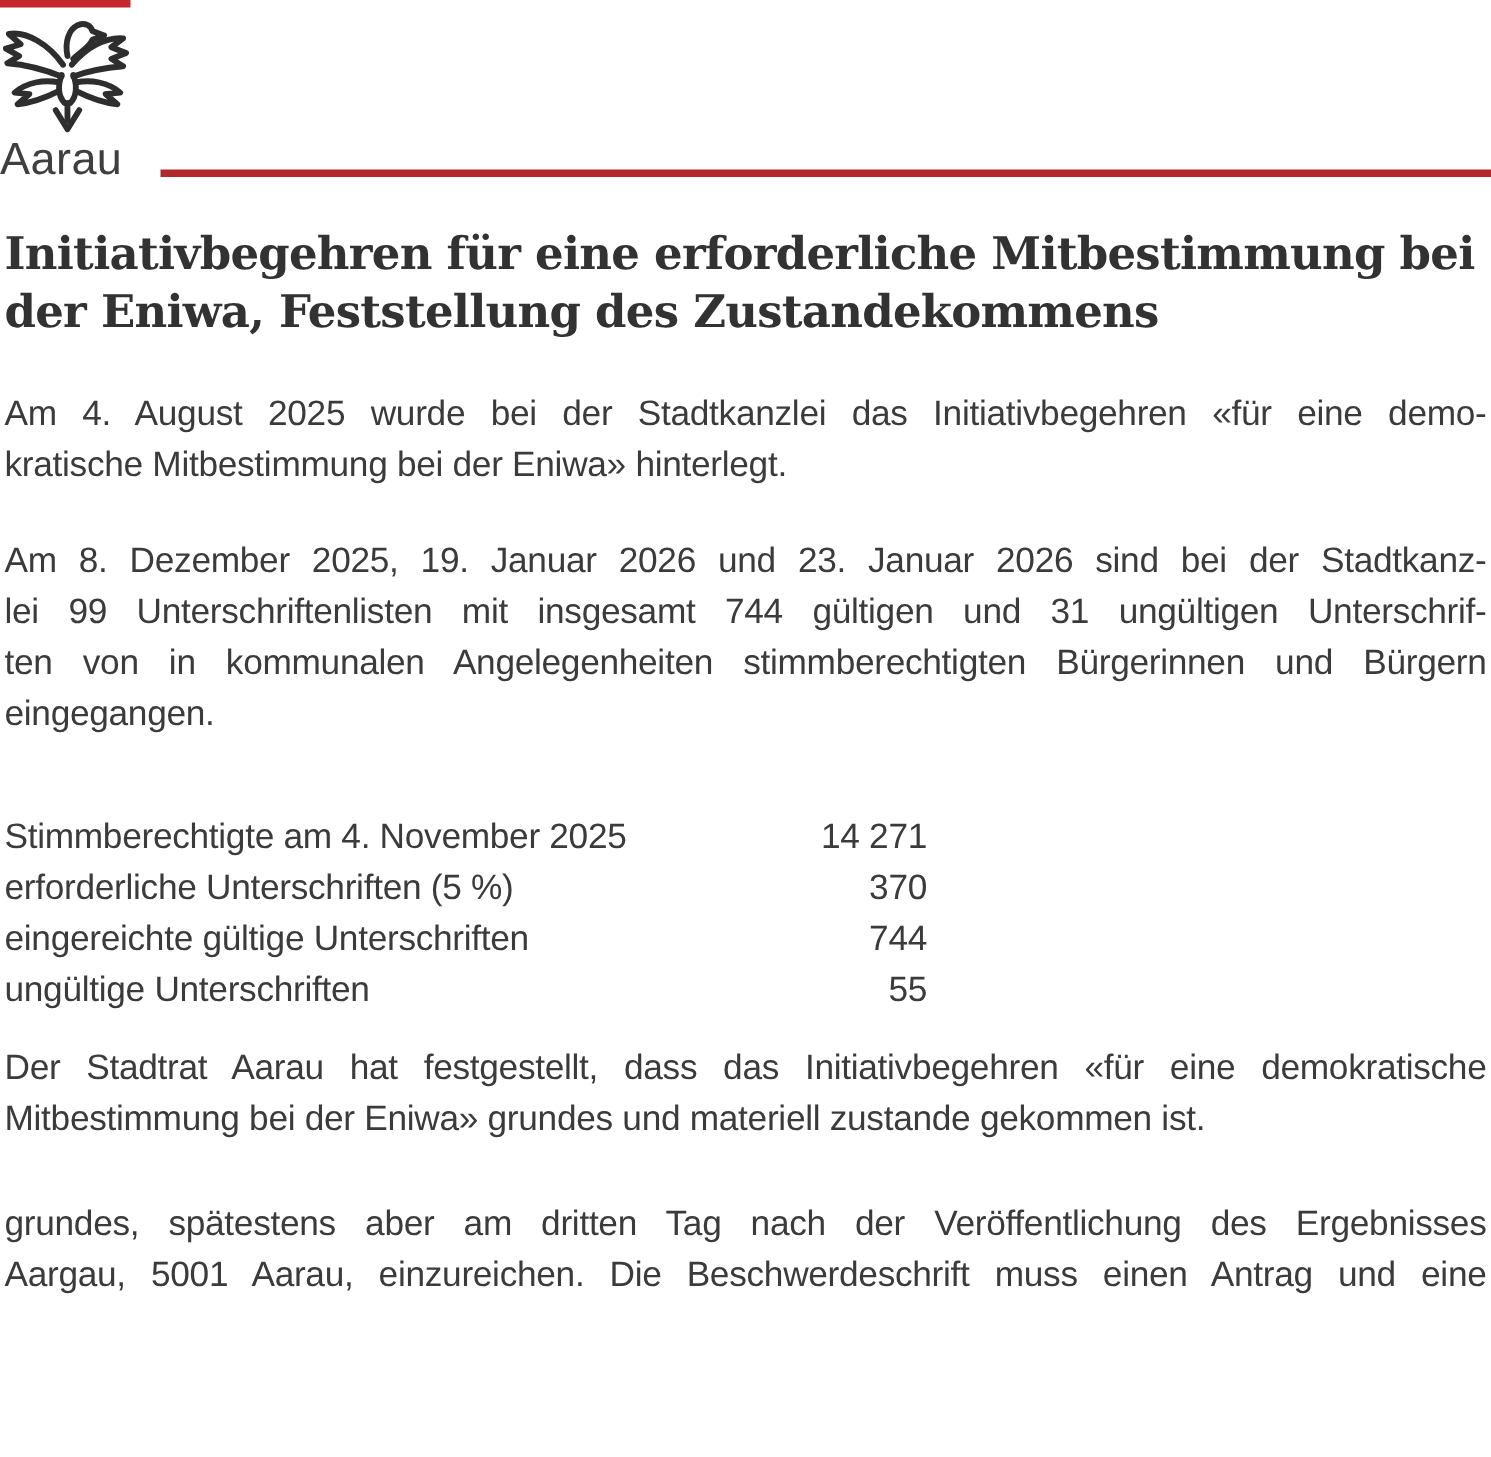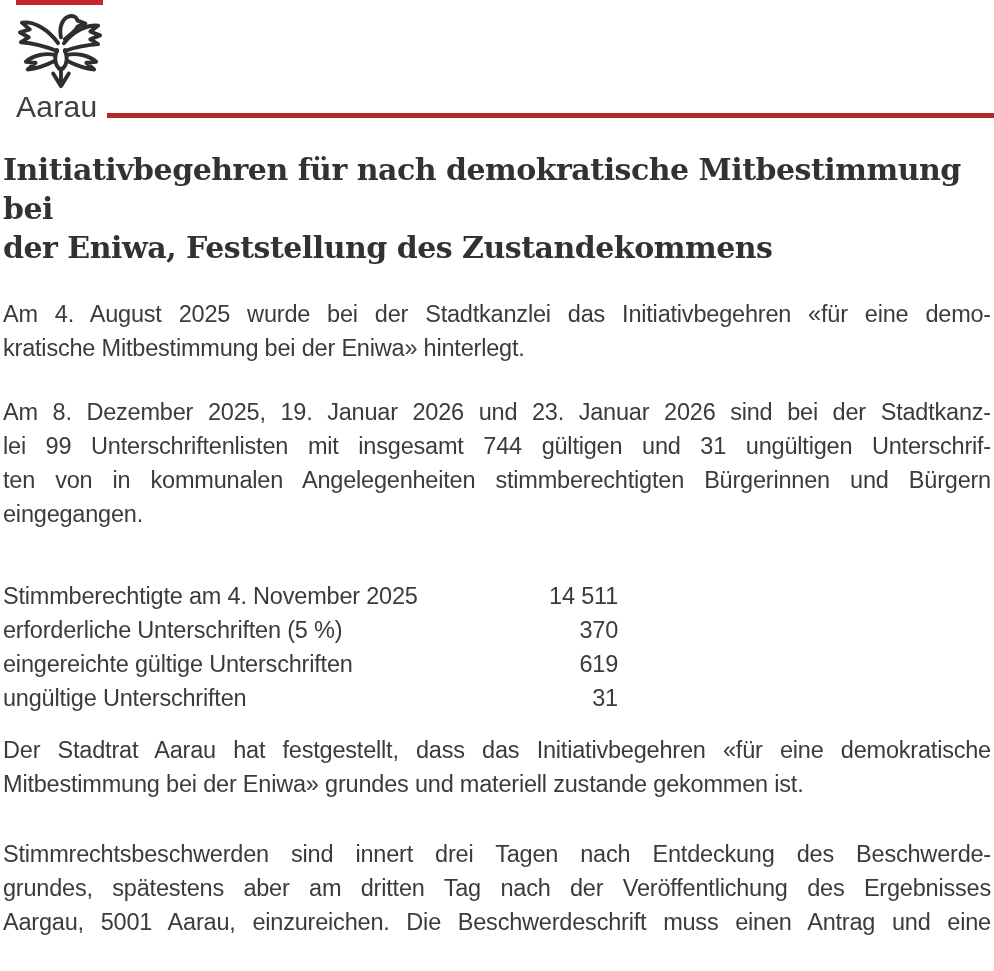--- a/index.html
+++ b/index.html
@@ -7,21 +7,21 @@
     width: 994px; height: 971px;
     background: #ffffff;
     overflow: hidden;
     font-family: "Liberation Sans", sans-serif;
     color: #3b3b3b;
   }
   .page { width: 994px; height: 971px; position: relative; }
 
   
   header { position: relative; height: 120px; }
-  .logo { position: absolute; left: 16px; top: 0; width: 90px; }
+  .logo { position: absolute; left: 0; top: 0; width: 90px; }
   .logo-bar { width: 87px; height: 5px; background: #c5272c; }
   .eagle { width: 88px; height: 84px; margin-top: 3px; }
   .eagle svg { display: block; width: 100%; height: 100%; }
   .logo-text {
     font-size: 30px; line-height: 28px; color: #3f3f3f;
     letter-spacing: 0.3px; margin-top: 1px;
   }
   .rule {
     position: absolute; left: 107px; right: 0; top: 113px; height: 5px;
     background: #b2282b;
@@ -87,60 +87,59 @@
           </g>
         </svg>
       </div>
       <div class="logo-text">Aarau</div>
     </div>
     <div class="rule" style="background-color: rgb(178, 40, 43);"></div>
   </header>
 
   <main>
     <h1 class="title">
-        <div class="line">Initiativbegehren für nach demokratische Mitbestimmung bei</div>
+        <div class="line">Initiativbegehren für eine erforderliche Mitbestimmung bei</div>
         <div class="line last">der Eniwa, Feststellung des Zustandekommens</div>
       </h1>
 
     <div class="paragraph">
         <div class="line">Am 4. August 2025 wurde bei der Stadtkanzlei das Initiativbegehren «für eine demo-</div>
         <div class="line last">kratische Mitbestimmung bei der Eniwa» hinterlegt.</div>
       </div>
 
     <div class="paragraph">
         <div class="line">Am 8. Dezember 2025, 19. Januar 2026 und 23. Januar 2026 sind bei der Stadtkanz-</div>
         <div class="line">lei 99 Unterschriftenlisten mit insgesamt 744 gültigen und 31 ungültigen Unterschrif-</div>
         <div class="line">ten von in kommunalen Angelegenheiten stimmberechtigten Bürgerinnen und Bürgern</div>
         <div class="line last">eingegangen.</div>
       </div>
 
     <div class="sig-table">
         <div class="sig-row">
           <span class="lab">Stimmberechtigte am 4. November 2025</span>
-          <span class="val">14 511</span>
+          <span class="val">14 271</span>
         </div>
         <div class="sig-row">
           <span class="lab">erforderliche Unterschriften (5 %)</span>
           <span class="val">370</span>
         </div>
         <div class="sig-row">
           <span class="lab">eingereichte gültige Unterschriften</span>
-          <span class="val">619</span>
+          <span class="val">744</span>
         </div>
         <div class="sig-row">
           <span class="lab">ungültige Unterschriften</span>
-          <span class="val">31</span>
+          <span class="val">55</span>
         </div>
       </div>
 
     <div class="paragraph gap-lg">
         <div class="line">Der Stadtrat Aarau hat festgestellt, dass das Initiativbegehren «für eine demokratische</div>
         <div class="line last">Mitbestimmung bei der Eniwa» grundes und materiell zustande gekommen ist.</div>
       </div>
 
     <div class="paragraph gap-xl">
-        <div class="line">Stimmrechtsbeschwerden sind innert drei Tagen nach Entdeckung des Beschwerde-</div>
         <div class="line">grundes, spätestens aber am dritten Tag nach der Veröffentlichung des Ergebnisses</div>
         <div class="line">Aargau, 5001 Aarau, einzureichen. Die Beschwerdeschrift muss einen Antrag und eine</div>
       </div>
   </main>
 
 </div>
 
 </body></html>

